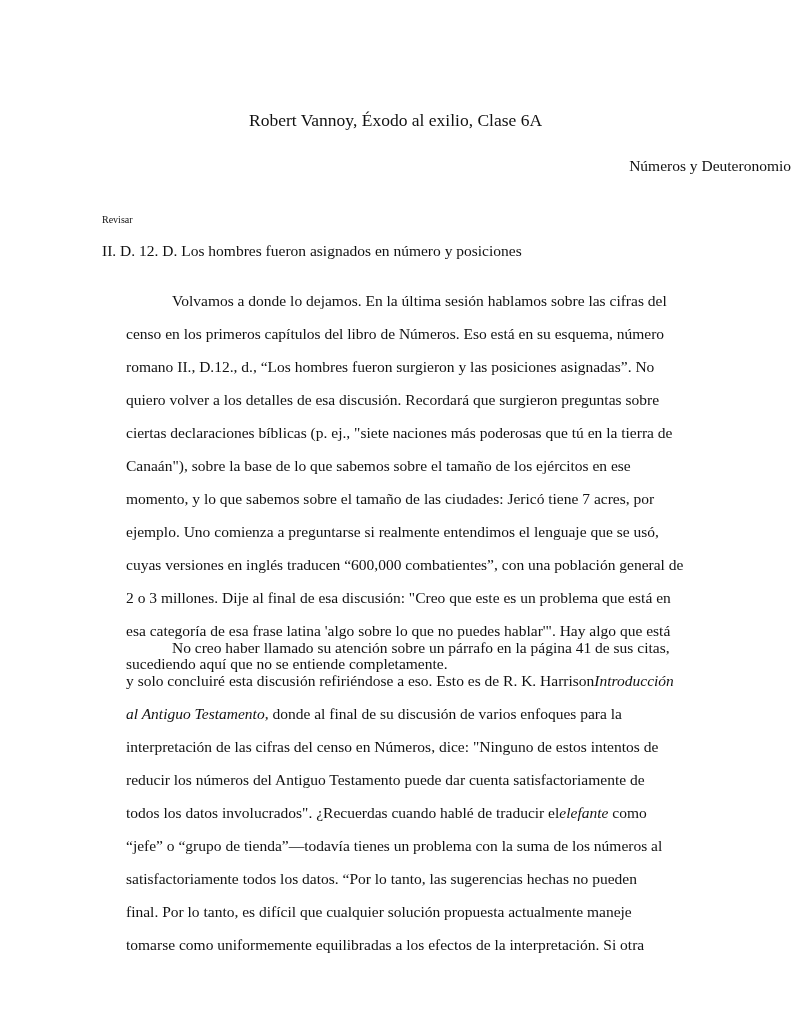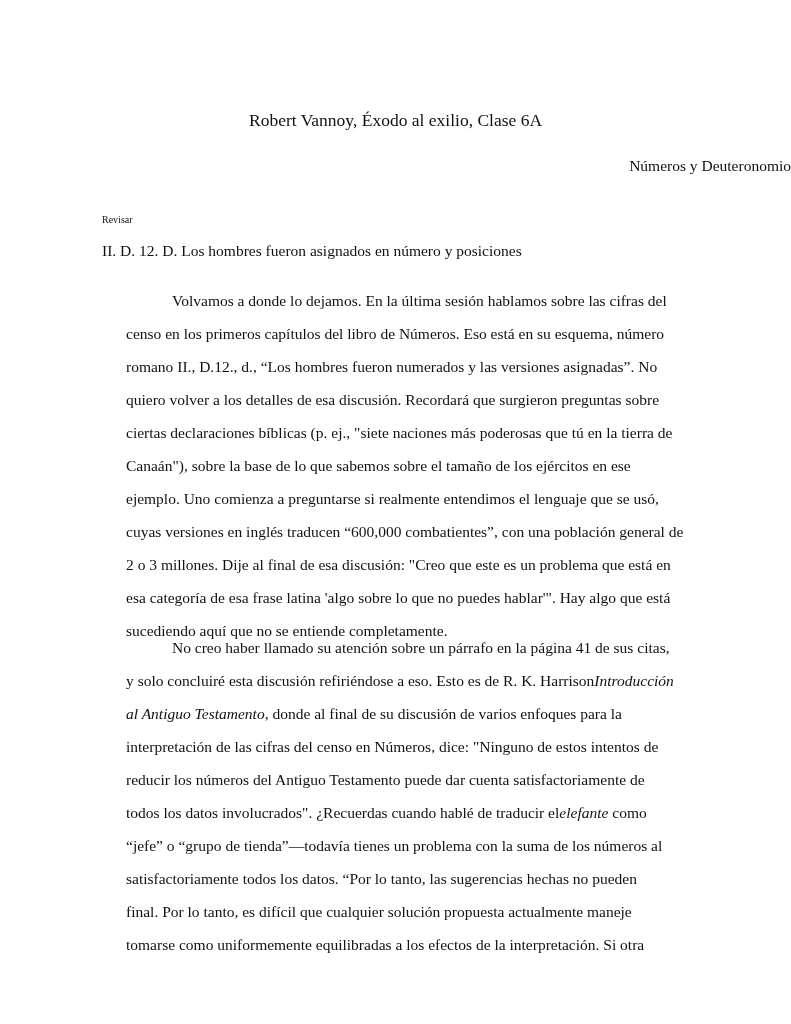--- a/index.html
+++ b/index.html
@@ -22,24 +22,25 @@
 
 <div class="page">
   <div class="title">Robert Vannoy, Éxodo al exilio, Clase 6A</div>
   <div class="subtitle">Números y Deuteronomio</div>
   <div class="review">Revisar</div>
   <div class="outline">II. D. 12. D. Los hombres fueron asignados en número y posiciones</div>
 
   <div class="body p1">
     <span class="line indent">Volvamos a donde lo dejamos. En la última sesión hablamos sobre las cifras del</span>
     <span class="line">censo en los primeros capítulos del libro de Números. Eso está en su esquema, número</span>
-    <span class="line">romano II., D.12., d., “Los hombres fueron numerados y las versiones asignadas”. No</span>
+    <span class="line">romano II., D.12., d., “Los hombres fueron surgieron y las posiciones asignadas”. No</span>
     <span class="line">quiero volver a los detalles de esa discusión. Recordará que surgieron preguntas sobre</span>
     <span class="line">ciertas declaraciones bíblicas (p. ej., "siete naciones más poderosas que tú en la tierra de</span>
     <span class="line">Canaán"), sobre la base de lo que sabemos sobre el tamaño de los ejércitos en ese</span>
+    <span class="line">momento, y lo que sabemos sobre el tamaño de las ciudades: Jericó tiene 7 acres, por</span>
     <span class="line">ejemplo. Uno comienza a preguntarse si realmente entendimos el lenguaje que se usó,</span>
     <span class="line">cuyas versiones en inglés traducen “600,000 combatientes”, con una población general de</span>
     <span class="line">2 o 3 millones. Dije al final de esa discusión: "Creo que este es un problema que está en</span>
     <span class="line">esa categoría de esa frase latina 'algo sobre lo que no puedes hablar'". Hay algo que está</span>
     <span class="line">sucediendo aquí que no se entiende completamente.</span>
   </div>
 
   <div class="body p2">
     <span class="line indent">No creo haber llamado su atención sobre un párrafo en la página 41 de sus citas,</span>
     <span class="line"><span>y solo concluiré esta discusión refiriéndose a eso. Esto es de R. K. Harrison</span><em>Introducción</em></span>

